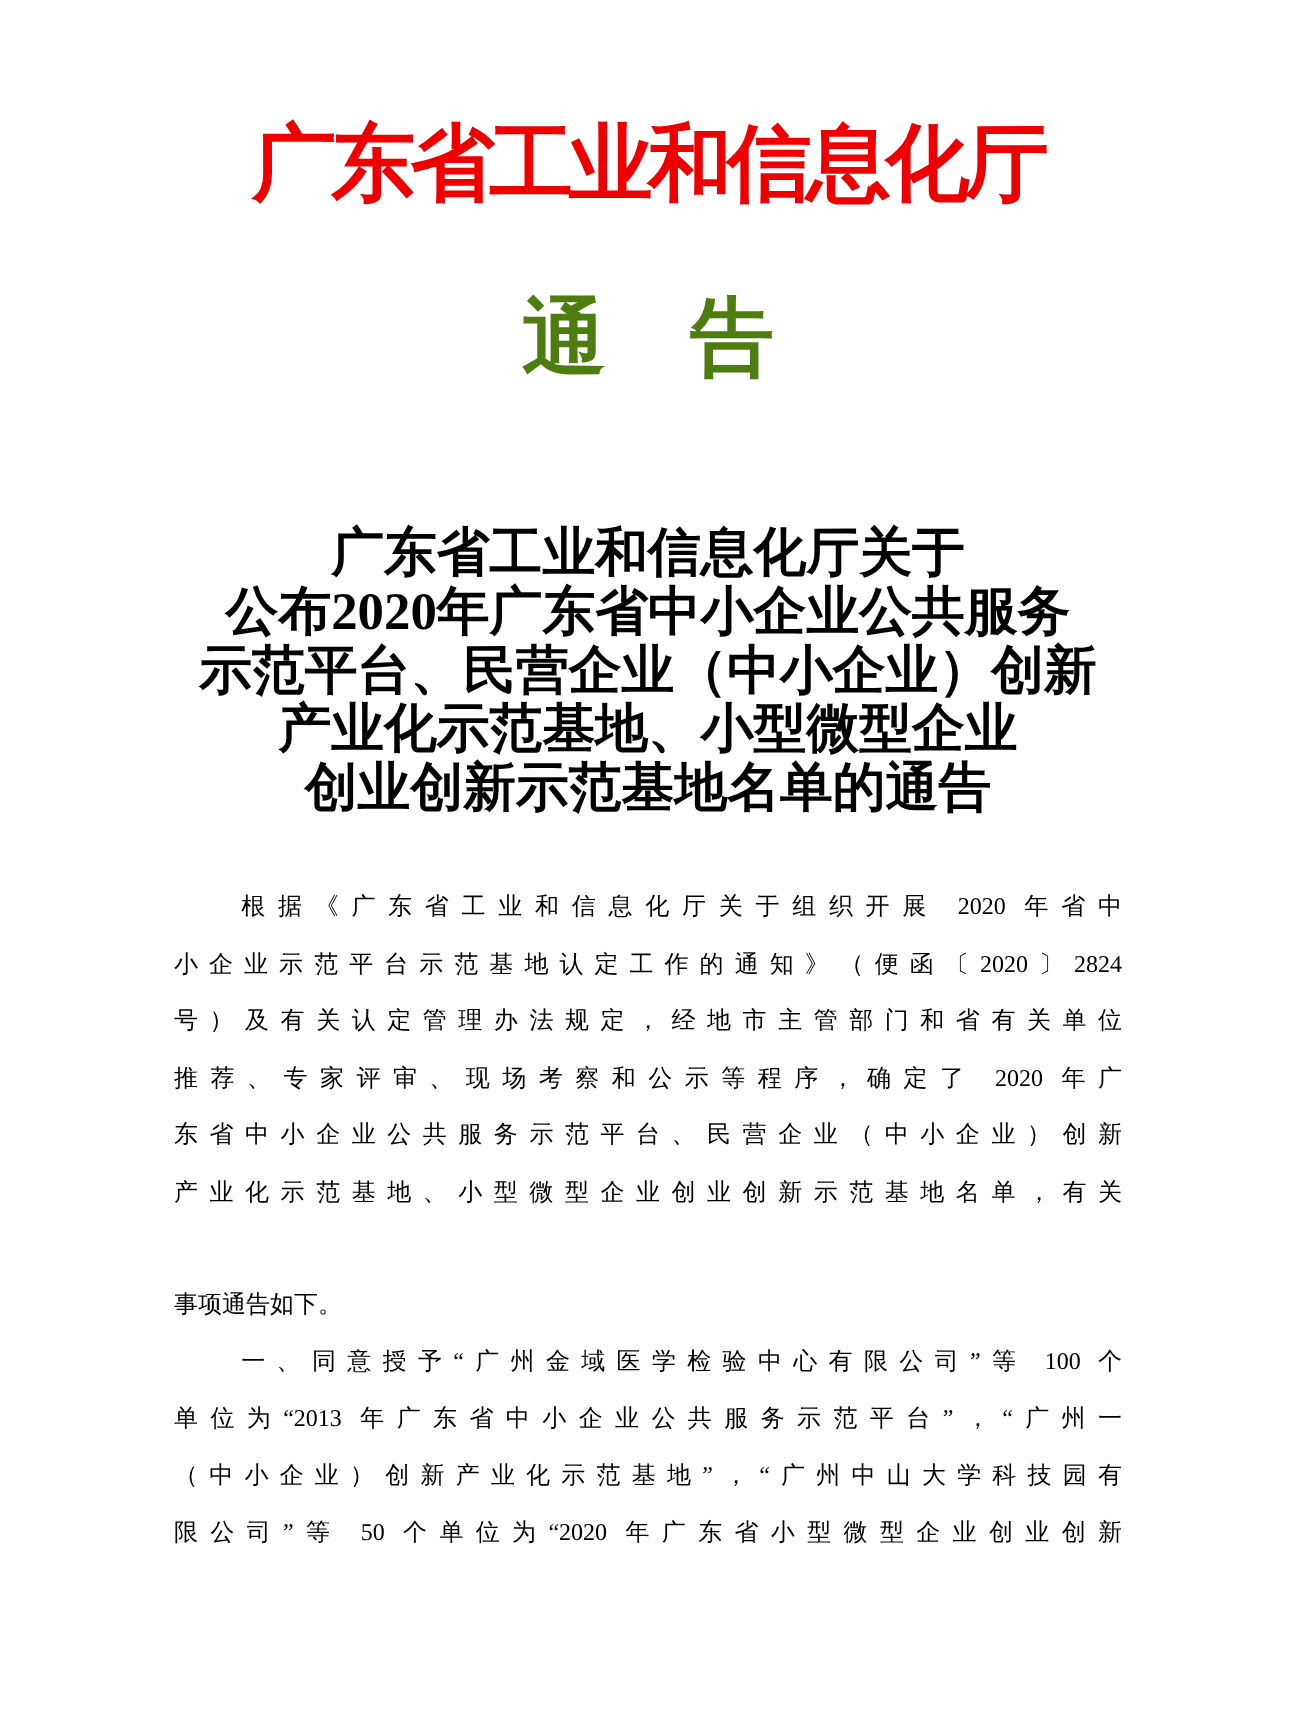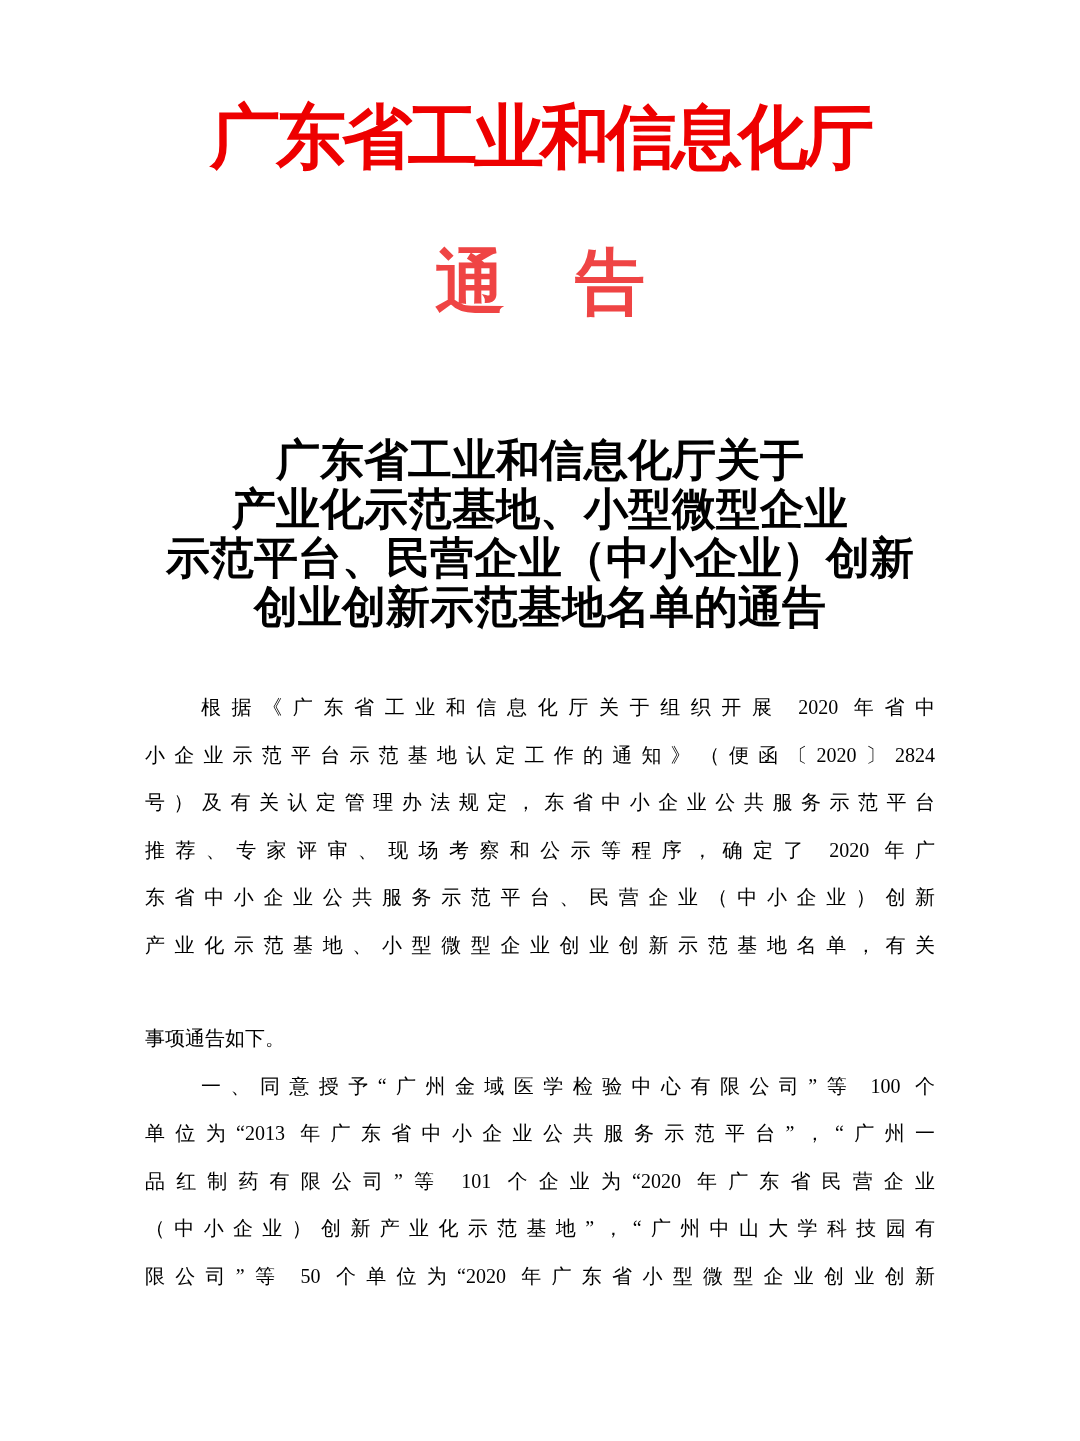--- a/index.html
+++ b/index.html
@@ -72,41 +72,41 @@
     margin-top: 46px;
   }
 </style>
 </head>
 <body>
 
 <div class="page">
 
   <div class="agency" style="color: rgb(238, 0, 0);">广东省工业和信息化厅</div>
 
-  <div class="doctype" style="color: #ef4444;">通　告</div>
+  <div class="doctype" style="color: #4d7c0f;">通　告</div>
 
   <div class="doc-title">
       <div class="title-line">广东省工业和信息化厅关于</div>
+      <div class="title-line">公布2020年广东省中小企业公共服务</div>
+      <div class="title-line">示范平台、民营企业（中小企业）创新</div>
       <div class="title-line">产业化示范基地、小型微型企业</div>
-      <div class="title-line">示范平台、民营企业（中小企业）创新</div>
       <div class="title-line">创业创新示范基地名单的通告</div>
     </div>
 
   <div class="body-text">
       <div class="para">
         <div class="line first">根据《广东省工业和信息化厅关于组织开展 2020 年省中</div>
         <div class="line">小企业示范平台示范基地认定工作的通知》（便函〔2020〕2824</div>
-        <div class="line">号）及有关认定管理办法规定，东省中小企业公共服务示范平台</div>
+        <div class="line">号）及有关认定管理办法规定，经地市主管部门和省有关单位</div>
         <div class="line">推荐、专家评审、现场考察和公示等程序，确定了 2020 年广</div>
         <div class="line">东省中小企业公共服务示范平台、民营企业（中小企业）创新</div>
         <div class="line">产业化示范基地、小型微型企业创业创新示范基地名单，有关</div>
         <div class="line plain-last">事项通告如下。</div>
       </div>
       <div class="para">
         <div class="line first">一、同意授予“广州金域医学检验中心有限公司”等 100 个</div>
         <div class="line">单位为“2013 年广东省中小企业公共服务示范平台”，“广州一</div>
-        <div class="line">品红制药有限公司”等 101 个企业为“2020 年广东省民营企业</div>
         <div class="line">（中小企业）创新产业化示范基地”，“广州中山大学科技园有</div>
         <div class="line">限公司”等 50 个单位为“2020 年广东省小型微型企业创业创新</div>
       </div>
     </div>
 
 </div>
 
 </body></html>

